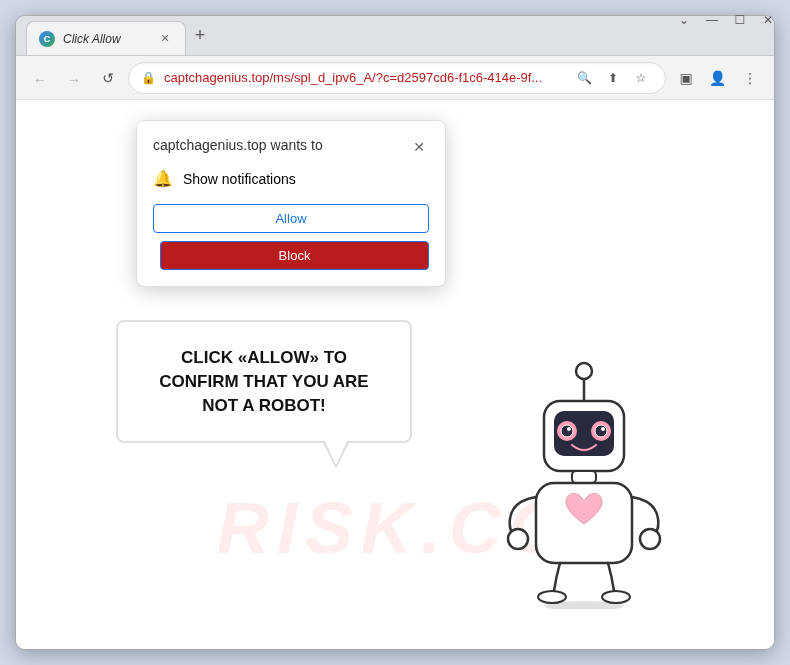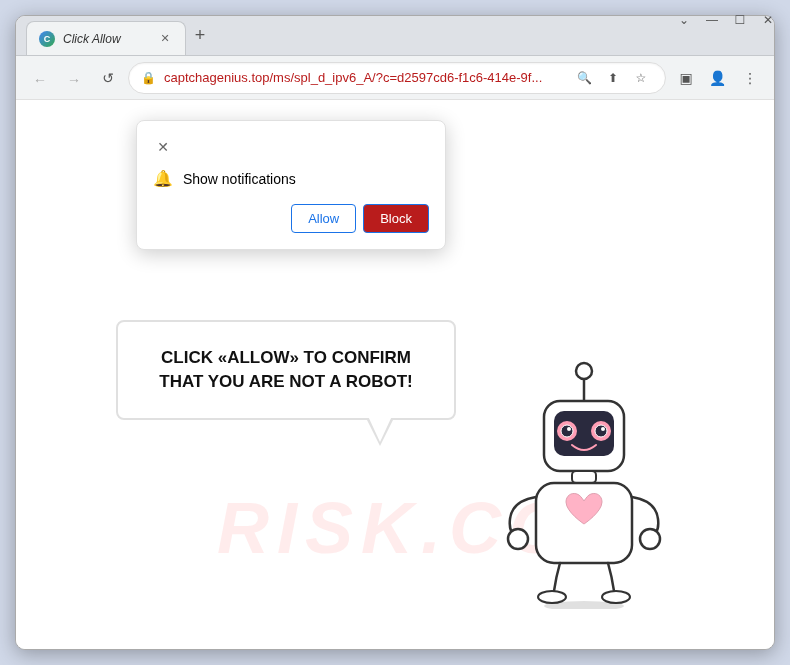--- a/index.html
+++ b/index.html
@@ -271,21 +271,23 @@
       color: #555;
     }
 
     .notification-label {
       font-size: 14px;
       color: #000000;
     }
 
     .popup-buttons {
       display: flex;
+      gap: 8px;
       justify-content: flex-end;
+      flex-direction: column;
     }
 
     .btn-allow {
       padding: 6px 16px;
       background: #fff;
       border: 1px solid #1a73e8;
       color: #1a73e8;
       border-radius: 4px;
       font-size: 13px;
       cursor: pointer;
@@ -302,21 +304,21 @@
       cursor: pointer;
       font-weight: 500;
       margin-left: 7px;
     }
 
     
     .captcha-message {
       position: absolute;
       top: 220px;
       left: 100px;
-      width: 340px;
+      width: 296px;
       background: #fff;
       border: 2px solid #e0e0e0;
       border-radius: 8px;
       padding: 24px 28px;
       text-align: center;
     }
 
     
     .captcha-message::after {
       content: '';
@@ -416,20 +418,21 @@
       <button class="nav-btn">⋮</button>
     </div>
   </div>
 
   <div class="page-content">
 
     <div class="watermark">RISK.CO</div>
 
     <div class="notification-popup">
       <div class="popup-header">
+        <span class="popup-title">captchagenius.top wants to</span>
         <div class="popup-close">✕</div>
       </div>
       <div class="popup-notification-row">
         <span class="bell-icon">🔔</span>
         <span class="notification-label">Show notifications</span>
       </div>
       <div class="popup-buttons">
         <button class="btn-allow">Allow</button>
         <button class="btn-block">Block</button>
       </div>

